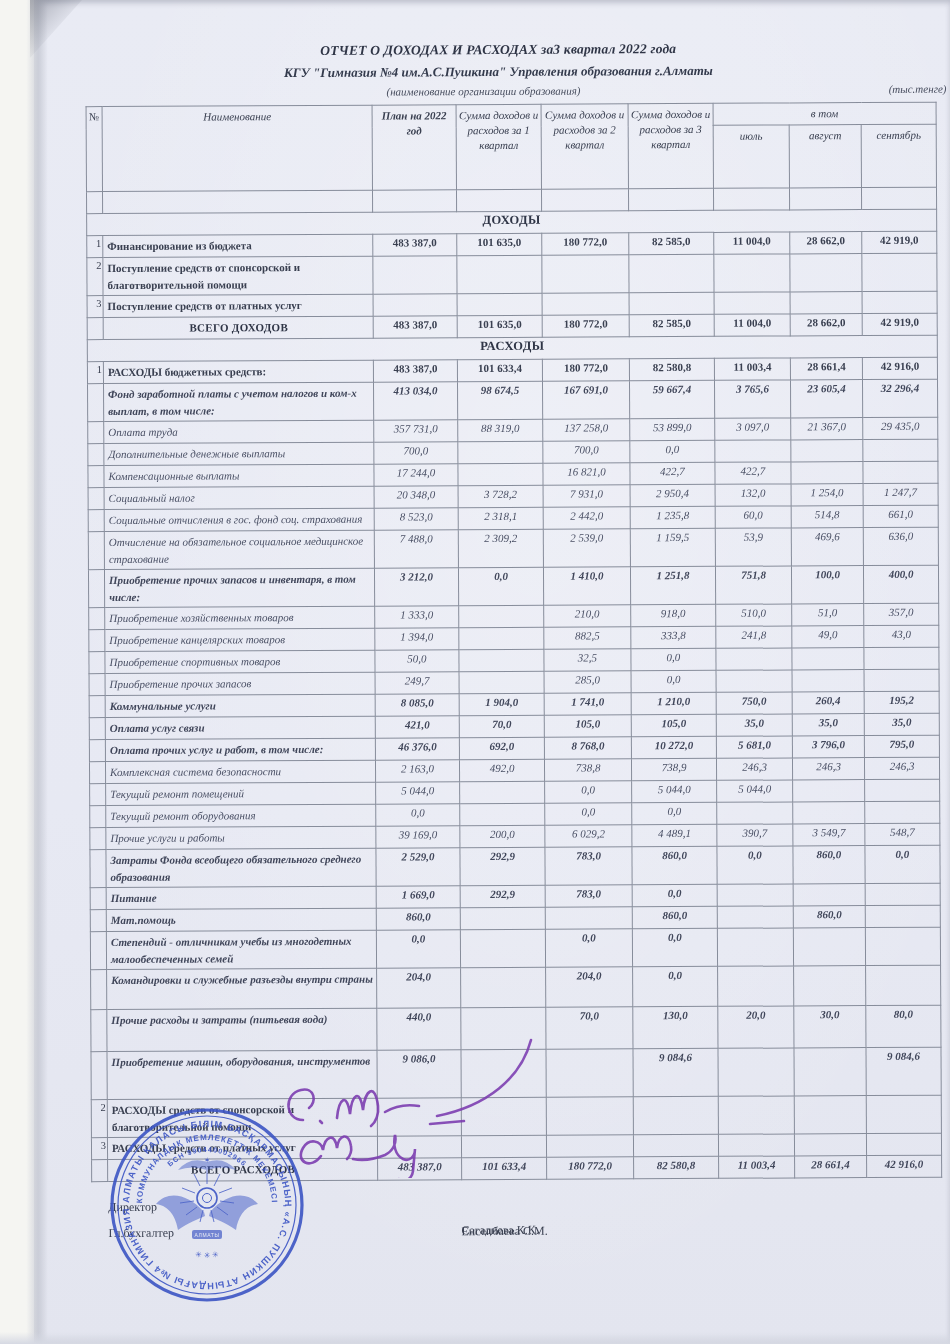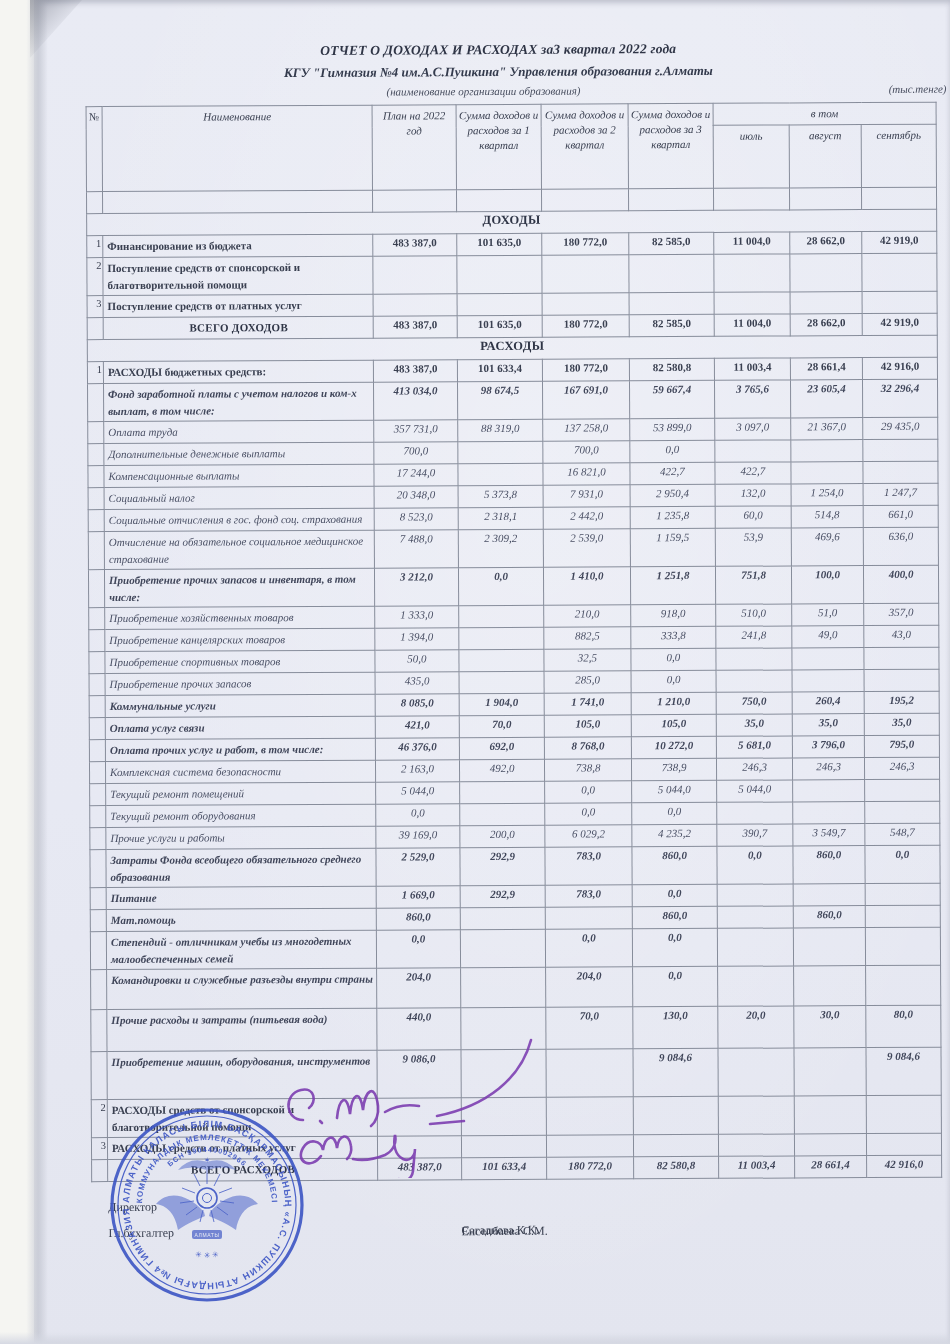--- a/index.html
+++ b/index.html
@@ -43,21 +43,21 @@
   .caption-center{position:absolute;left:0;right:30px;text-align:center;}
   .caption-units{position:absolute;right:4px;top:0;}
   table{
     border-collapse:collapse;table-layout:fixed;width:850px;margin-left:39px;margin-top:3px;
   }
   td,th{
     border:1px solid #878d9b;overflow:hidden;color:#3a4051;
     font-size:11px;padding:1px 2px;vertical-align:top;
   }
   th{font-weight:normal;font-style:italic;text-align:center;padding-top:3px;line-height:1.35;}
-  th.bold{font-weight:normal;margin-top:40px;}
+  th.bold{font-weight:bold;margin-top:40px;}
   th.plain{font-style:normal;font-size:10.5px;}
   tr.head2 th{height:58px;}
   tr{height:22px;}
   .band{text-align:center;font-weight:bold;font-size:12.5px;font-style:normal;letter-spacing:.4px;padding:1px 0;color:#2f3546;}
   .num{text-align:right;font-size:10.5px;padding:2px 1px 0 0;color:#3a4051;}
   .name{text-align:left;padding:2px 3px 2px 4px;line-height:1.5;}
   .val{text-align:center;padding-top:2px;}
   .b{font-weight:bold;font-style:normal;}
   .i{font-style:italic;color:#4a5065;}
   .bi{font-weight:bold;font-style:italic;color:#40465a;}
@@ -228,21 +228,21 @@
           <td class="val i">16 821,0</td>
           <td class="val i">422,7</td>
           <td class="val i">422,7</td>
           <td class="val i"></td>
           <td class="val i"></td>
         </tr>
         <tr>
           <td class="num"></td>
           <td class="name i">Социальный налог</td>
           <td class="val i">20 348,0</td>
-          <td class="val i">5 373,8</td>
+          <td class="val i">3 728,2</td>
           <td class="val i">7 931,0</td>
           <td class="val i">2 950,4</td>
           <td class="val i">132,0</td>
           <td class="val i">1 254,0</td>
           <td class="val i">1 247,7</td>
         </tr>
         <tr>
           <td class="num"></td>
           <td class="name i">Социальные отчисления в гос. фонд соц. страхования</td>
           <td class="val i">8 523,0</td>
@@ -304,21 +304,21 @@
           <td class="val i"></td>
           <td class="val i">32,5</td>
           <td class="val i">0,0</td>
           <td class="val i"></td>
           <td class="val i"></td>
           <td class="val i"></td>
         </tr>
         <tr>
           <td class="num"></td>
           <td class="name i">Приобретение прочих запасов</td>
-          <td class="val i">435,0</td>
+          <td class="val i">249,7</td>
           <td class="val i"></td>
           <td class="val i">285,0</td>
           <td class="val i">0,0</td>
           <td class="val i"></td>
           <td class="val i"></td>
           <td class="val i"></td>
         </tr>
         <tr>
           <td class="num"></td>
           <td class="name bi">Коммунальные услуги</td>
@@ -384,21 +384,21 @@
           <td class="val i"></td>
           <td class="val i"></td>
           <td class="val i"></td>
         </tr>
         <tr>
           <td class="num"></td>
           <td class="name i">Прочие услуги и работы</td>
           <td class="val i">39 169,0</td>
           <td class="val i">200,0</td>
           <td class="val i">6 029,2</td>
-          <td class="val i">4 235,2</td>
+          <td class="val i">4 489,1</td>
           <td class="val i">390,7</td>
           <td class="val i">3 549,7</td>
           <td class="val i">548,7</td>
         </tr>
         <tr>
           <td class="num"></td>
           <td class="name bi">Затраты Фонда всеобщего обязательного среднего образования</td>
           <td class="val bi">2 529,0</td>
           <td class="val bi">292,9</td>
           <td class="val bi">783,0</td>

